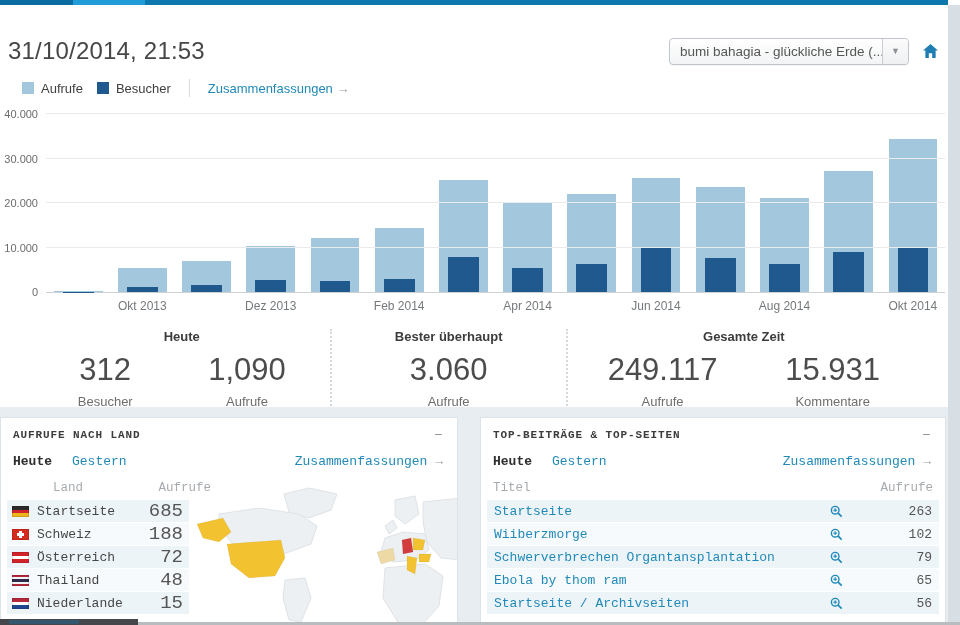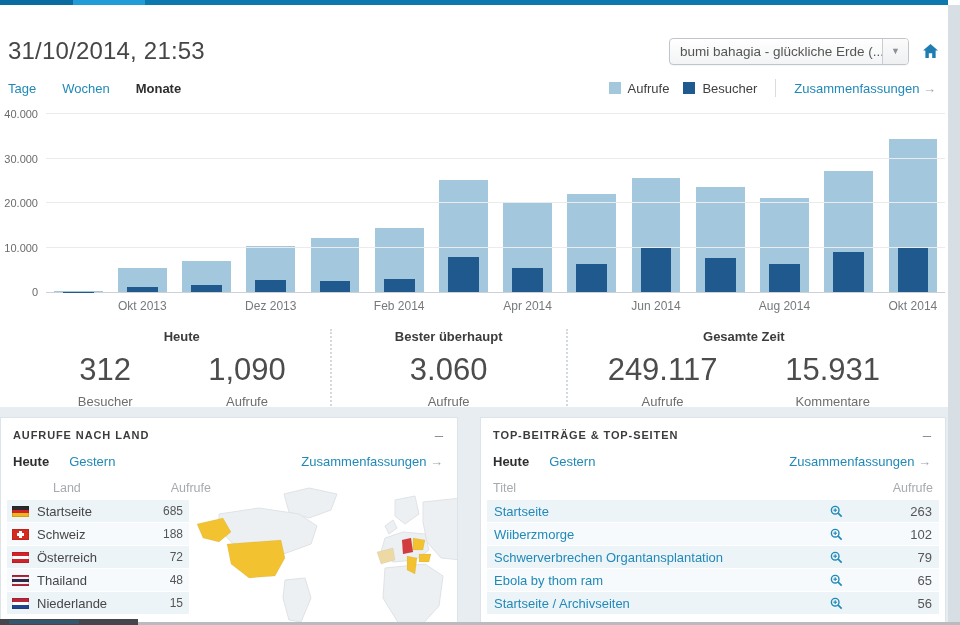--- a/index.html
+++ b/index.html
@@ -53,21 +53,21 @@
   .stat-group { text-align:center; padding:0 6px; }
   .stat-group + .stat-group { border-left:2px dotted #d3d9dd; }
   .sg1 { flex:300; } .sg2 { flex:235; } .sg3 { flex:360; }
   .group-title { font-size:13px; font-weight:bold; color:#3c3c3c; margin-bottom:8px; }
   .stat-items { display:flex; justify-content:space-around; }
   .stat-value { font-size:31px; color:#4c4c4c; }
   .stat-label { font-size:13px; color:#6e6e6e; margin-top:6px; }
   
   .bottom { position:absolute; top:407px; left:0; width:948px; height:218px; background:#e7edf1; }
   .panels { position:absolute; top:10px; left:0; right:2px; bottom:0; display:flex; gap:22px; }
-  .panel { background:#fff; border:1px solid #dde4e9; border-bottom:none; overflow:hidden; position:relative; }
+  .panel { background:#fff; border:1px solid #dde4e9; border-bottom:none; overflow:hidden; position:relative;font-family:Liberation Mono, monospace; }
   .panel-left { width:458px; flex:none; }
   .panel-right { flex:1; }
   .panel-header { display:flex; justify-content:space-between; align-items:center; padding:11px 14px 4px 12px; }
   .panel-title { font-size:11px; font-weight:bold; letter-spacing:0.9px; color:#3c3c3c; }
   .collapse-btn { color:#8a9298; font-size:15px; line-height:10px; cursor:pointer; }
   .panel-tabs { display:flex; justify-content:space-between; align-items:center; padding:9px 14px 9px 12px; font-size:13px; }
   .ptabs { display:flex; gap:20px; }
   .ptab { color:#2189b8; cursor:pointer; }
   .ptab.active { color:#2e2e2e; font-weight:bold; }
   .table-head { display:flex; justify-content:space-between; padding:3px 12px 5px 12px; font-size:12.5px; color:#a6abb0; }
@@ -79,21 +79,21 @@
   .c-row:nth-child(even) { background:#f6fafc; }
   .flag { width:17px; height:11px; margin-right:8px; flex:none; box-shadow: inset 0 0 0 1px rgba(0,0,0,0.12); }
   .flag-de { background:linear-gradient(#2b2b2b 0 34%, #d2232a 34% 67%, #eeb61a 67%); }
   .flag-ch { background:#d52b1e; position:relative; }
   .flag-ch::before { content:""; position:absolute; left:7px; top:2px; width:3px; height:7px; background:#fff; }
   .flag-ch::after  { content:""; position:absolute; left:5px; top:4px; width:7px; height:3px; background:#fff; }
   .flag-at { background:linear-gradient(#d2232a 0 34%, #ffffff 34% 67%, #d2232a 67%); }
   .flag-th { background:linear-gradient(#b5283b 0 17%, #f2f3f6 17% 34%, #2d2a4a 34% 66%, #f2f3f6 66% 83%, #b5283b 83%); }
   .flag-nl { background:linear-gradient(#b5283b 0 34%, #ffffff 34% 67%, #1f4690 67%); }
   .c-name { flex:1; font-size:13px; color:#464646; }
-  .c-val { font-size:12px; color:#555; }
+  .c-val { font-size:19px; color:#555; }
   .map-wrap { position:absolute; left:188px; top:62px; right:0; bottom:0; overflow:hidden; }
   
   .p-rows { margin:0 6px; }
   .p-row { display:flex; align-items:center; height:22px; padding:0 7px; margin-bottom:1px; }
   .p-row:nth-child(odd) { background:#edf4f8; }
   .p-row:nth-child(even) { background:#f6fafc; }
   .p-title { flex:1; font-size:13px; color:#2189b8; cursor:pointer; white-space:nowrap; overflow:hidden; }
   .p-zoom { width:16px; display:flex; align-items:center; cursor:pointer; }
   .p-val { width:86px; text-align:right; font-size:13px; color:#555; }
   
@@ -121,25 +121,20 @@
       </div>
       <span class="home-btn">
         <svg width="15" height="14" viewBox="0 0 16 15">
           <path d="M8 0 L16 7 H13.5 V15 H9.8 V10 H6.2 V15 H2.5 V7 H0 Z" fill="#1f7db2"></path>
         </svg>
       </span>
     </div>
   </div>
 
   <div class="toolbar">
-    <div class="tabs" id="period-tabs">
-        <span class="tab">Tage</span>
-        <span class="tab">Wochen</span>
-        <span class="tab active">Monate</span>
-      </div>
     <div class="legend-area">
       <span id="legend-items" style="display:flex;align-items:center;">
           <span class="legend-item">
             <span class="swatch" style="background: rgb(163, 199, 220);"></span>
             <span>Aufrufe</span>
           </span>
           <span class="legend-item">
             <span class="swatch" style="background: rgb(32, 89, 141);"></span>
             <span>Besucher</span>
           </span>

